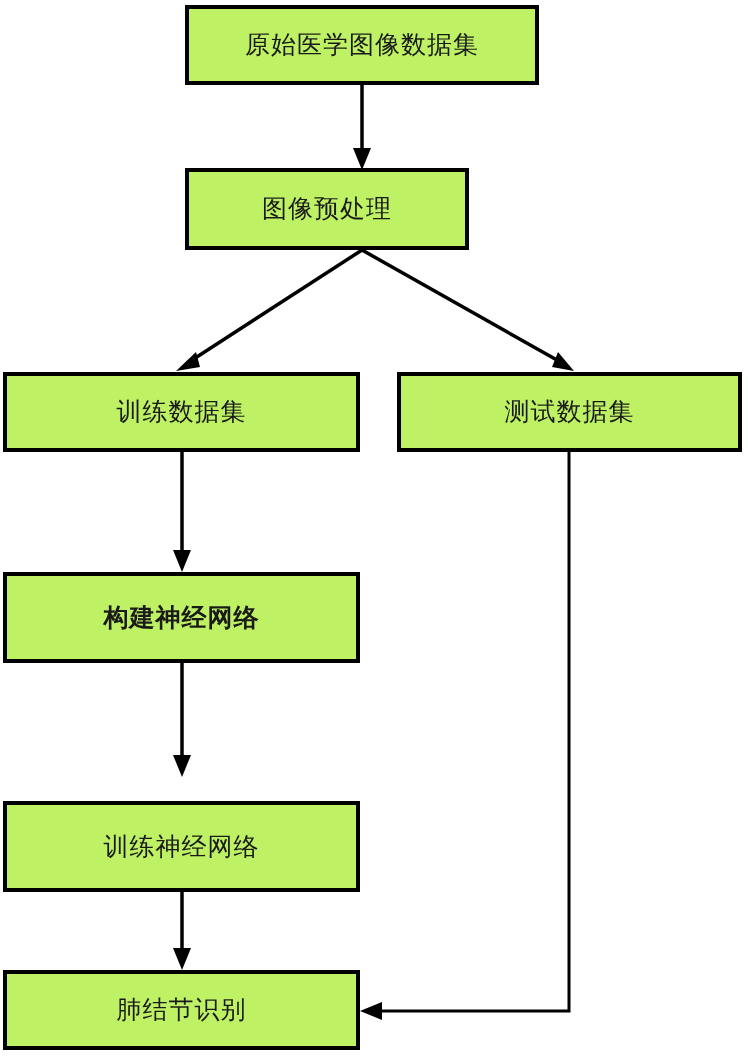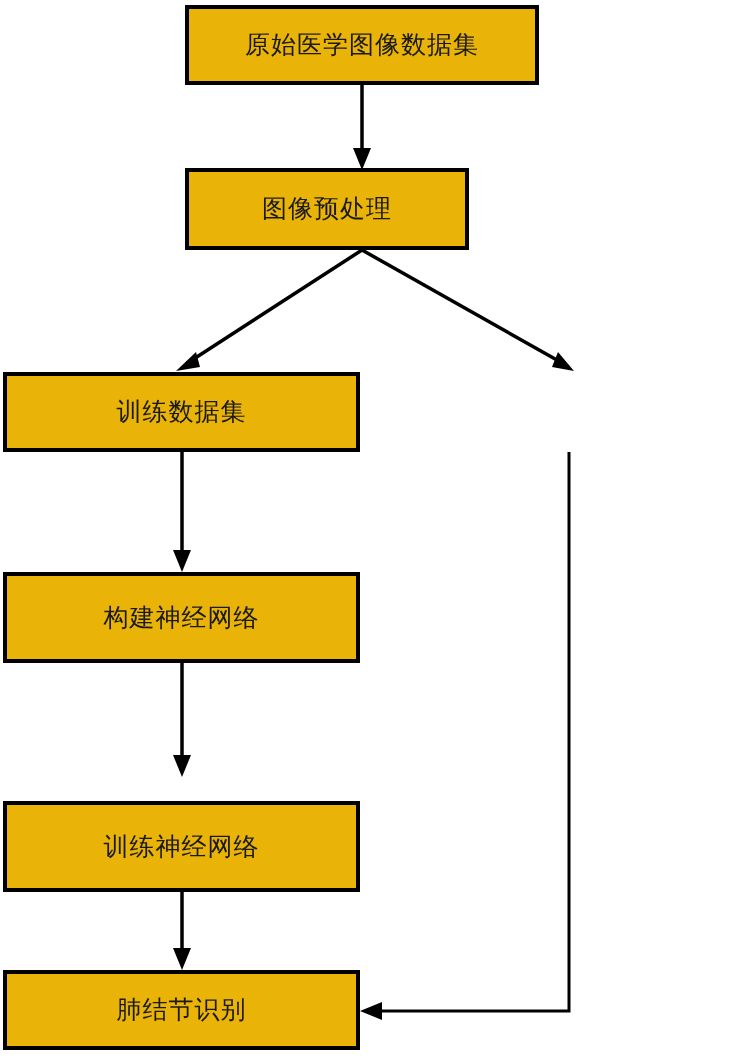--- a/index.html
+++ b/index.html
@@ -23,21 +23,21 @@
     position: absolute;
     left: 0;
     top: 0;
     width: 748px;
     height: 1058px;
     display: block;
   }
   .node-box {
     position: absolute;
     box-sizing: border-box;
-    background: #eab308;
+    background: #bef264;
     border: 4px solid #000000;
     display: flex;
     align-items: center;
     justify-content: center;
   }
   .node-label {
     font-family: "Liberation Serif", "DejaVu Serif", serif;
     font-size: 25px;
     line-height: 1.2;
     color: #1a1a1a;
@@ -109,22 +109,25 @@
   </div>
 
   <div class="node-box" style="left:185px; top:168px; width:284px; height:82px;">
     <span class="node-label">图像预处理</span>
   </div>
 
   <div class="node-box" style="left:3px; top:372px; width:357px; height:80px;align-items:center;">
     <span class="node-label">训练数据集</span>
   </div>
 
+  <div class="node-box" style="left:397px; top:372px; width:345px; height:80px;">
+    <span class="node-label">测试数据集</span>
+  </div>
 
-  <div class="node-box" style="left:3px; top:572px; width:357px; height:91px;">
+  <div class="node-box" style="left:3px; top:572px; width:357px; height:91px;font-weight:bold;">
     <span class="node-label">构建神经网络</span>
   </div>
 
   <div class="node-box" style="left:3px; top:777px; width:357px; height:91px;margin-top:24px;">
     <span class="node-label">训练神经网络</span>
   </div>
 
   <div class="node-box" style="left:3px; top:970px; width:357px; height:80px;">
     <span class="node-label">肺结节识别</span>
   </div>

